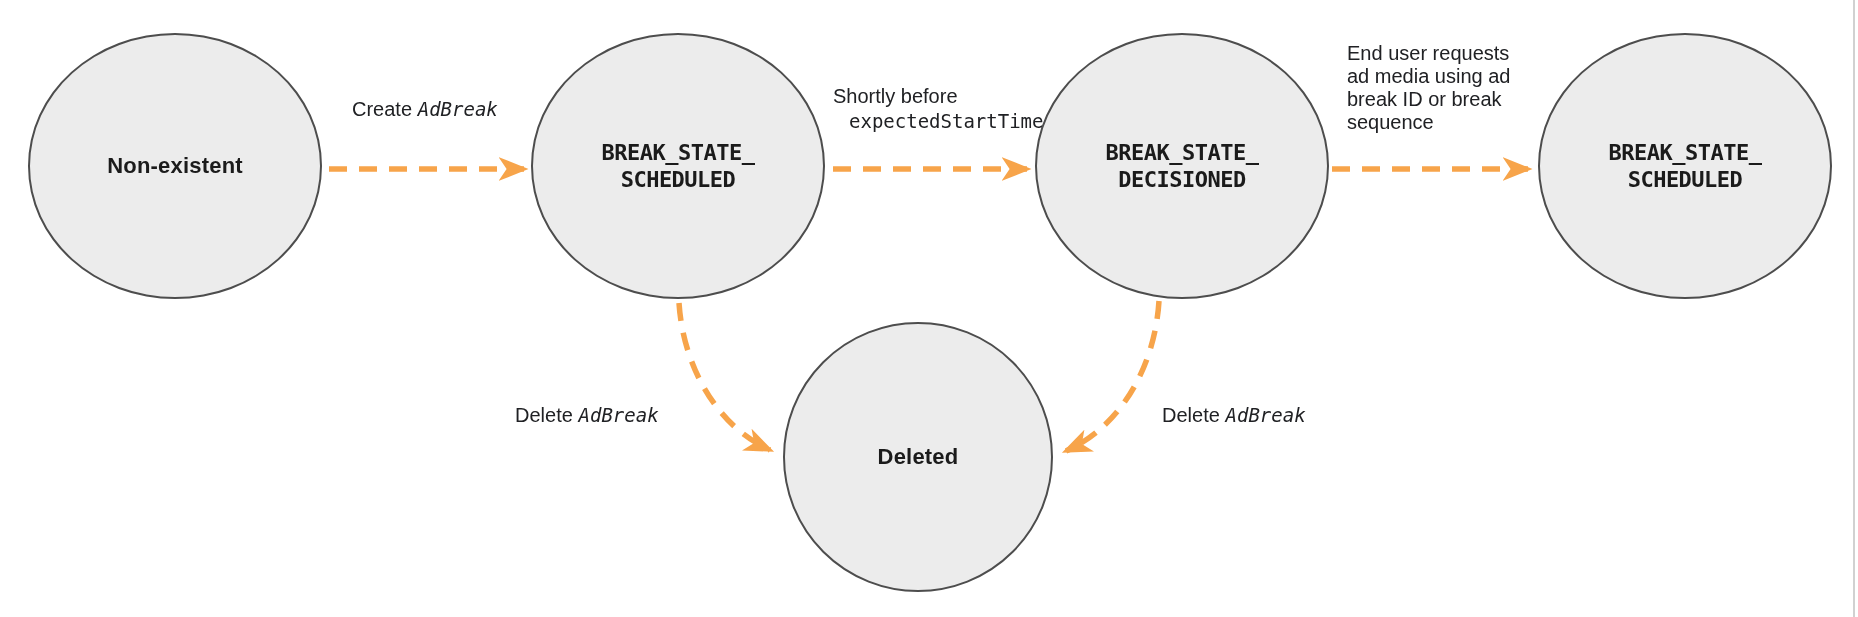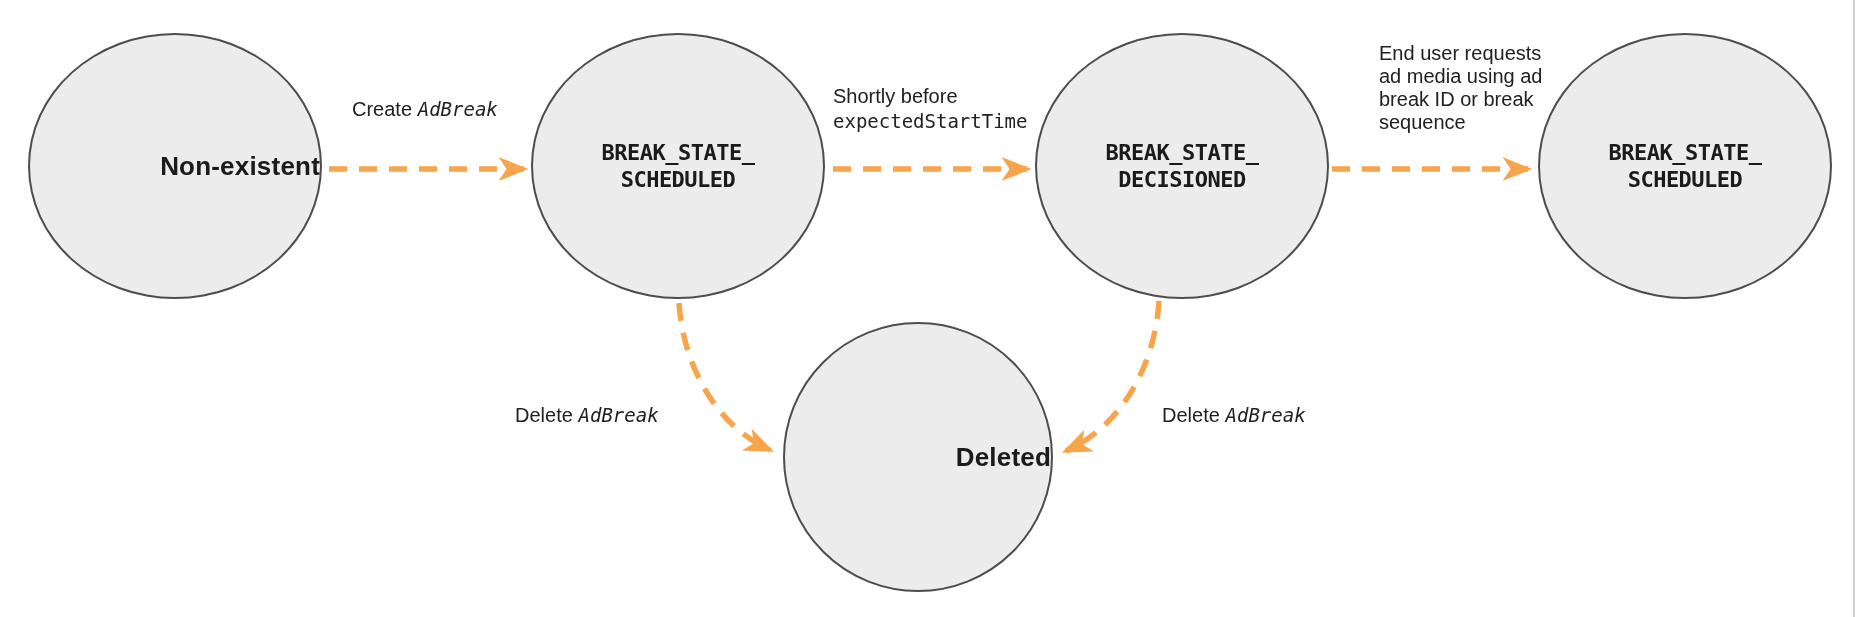--- a/index.html
+++ b/index.html
@@ -32,21 +32,21 @@
     border: 2.5px solid var(--node-border, #4D4D4D);
     box-sizing: border-box;
     display: flex;
     flex-direction: column;
     align-items: center;
     justify-content: center;
     text-align: center;
     color: var(--node-text, #1B1B1B);
   }
   .node.row-node { width: 294px; height: 266px; top: 33px; }
-  .node.sans-label { font-weight: bold; font-size: 26px; letter-spacing: 0.2px; align-items: flex-end; }
+  .node.sans-label { font-weight: bold; font-size: 22px; letter-spacing: 0.2px; }
   .node .mono-line {
     display: block;
     font-family: "DejaVu Sans Mono", monospace;
     font-weight: bold;
     font-size: 22px;
     line-height: 27px;
     letter-spacing: -0.5px;
     white-space: pre;
   }
   .node-non-existent { left: 28px; }
@@ -59,24 +59,24 @@
     font-size: 20px;
     line-height: 25px;
     color: var(--label-text, #202124);
     white-space: nowrap;
   }
   .edge-label .code {
     font-family: "DejaVu Sans Mono", monospace;
     font-size: 19px;
   }
   .edge-label .code.inline { margin-left: 0.3em; font-style: italic; }
-  .edge-label .code.block { display: block; margin-left: 0; }
+  .edge-label .code.block { display: block; margin-left: 16px; }
   .label-create   { left: 352px; top: 97px; }
   .label-decision { left: 833px; top: 84px; }
-  .label-complete { left: 1347px; top: 42px; width: 175px; white-space: normal; line-height: 23px; margin-left: 32px; }
+  .label-complete { left: 1347px; top: 42px; width: 175px; white-space: normal; line-height: 23px; }
   .label-del-left  { left: 515px; top: 403px; }
   .label-del-right { left: 1162px; top: 403px; }
   .page-edge {
     position: absolute;
     left: 1853px; top: 0;
     width: 2px; height: 617px;
     background: var(--page-edge, #D1D1D1);
   }
 </style>
 </head>

